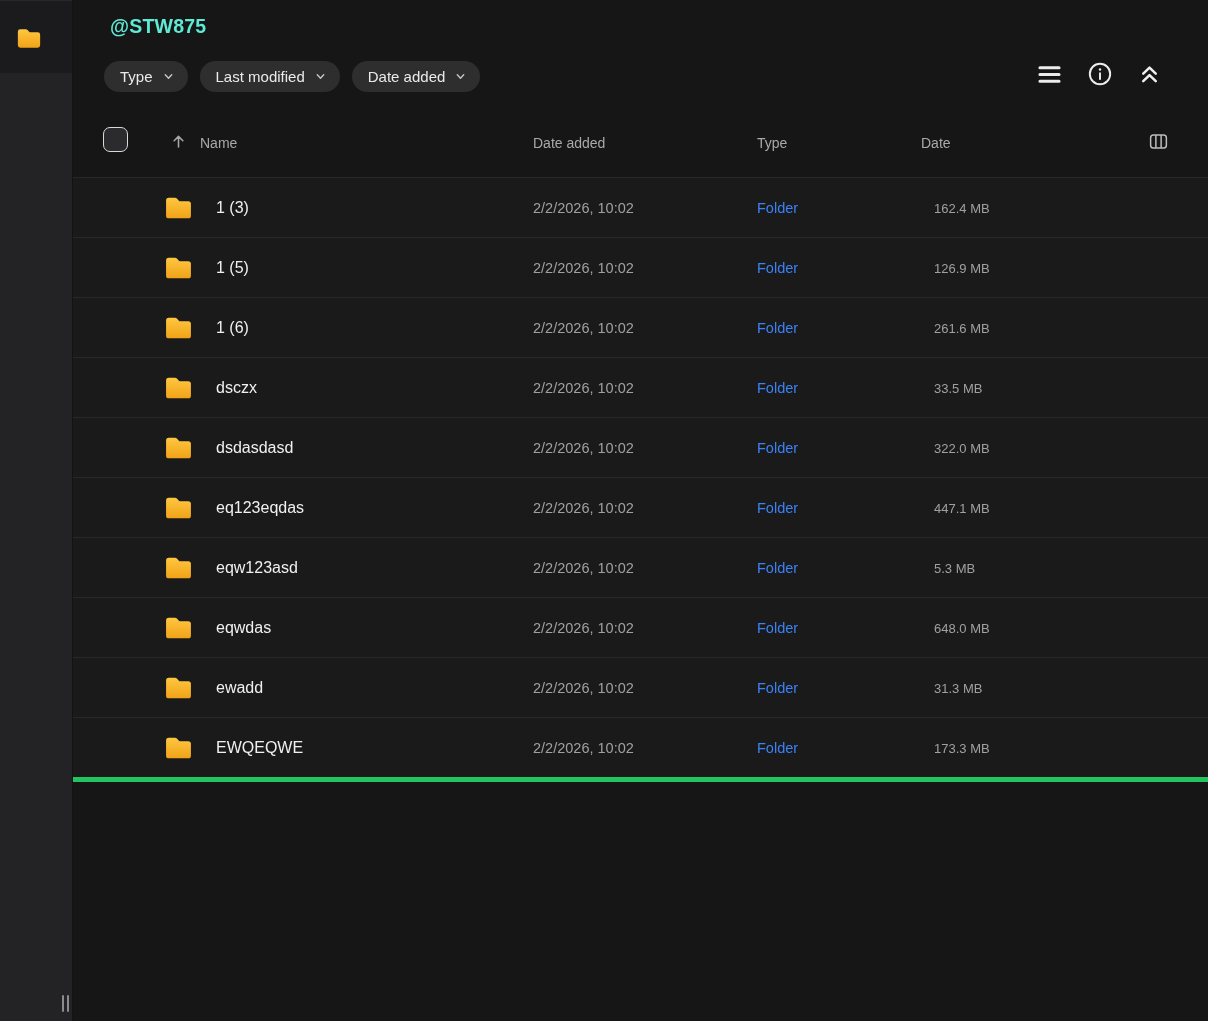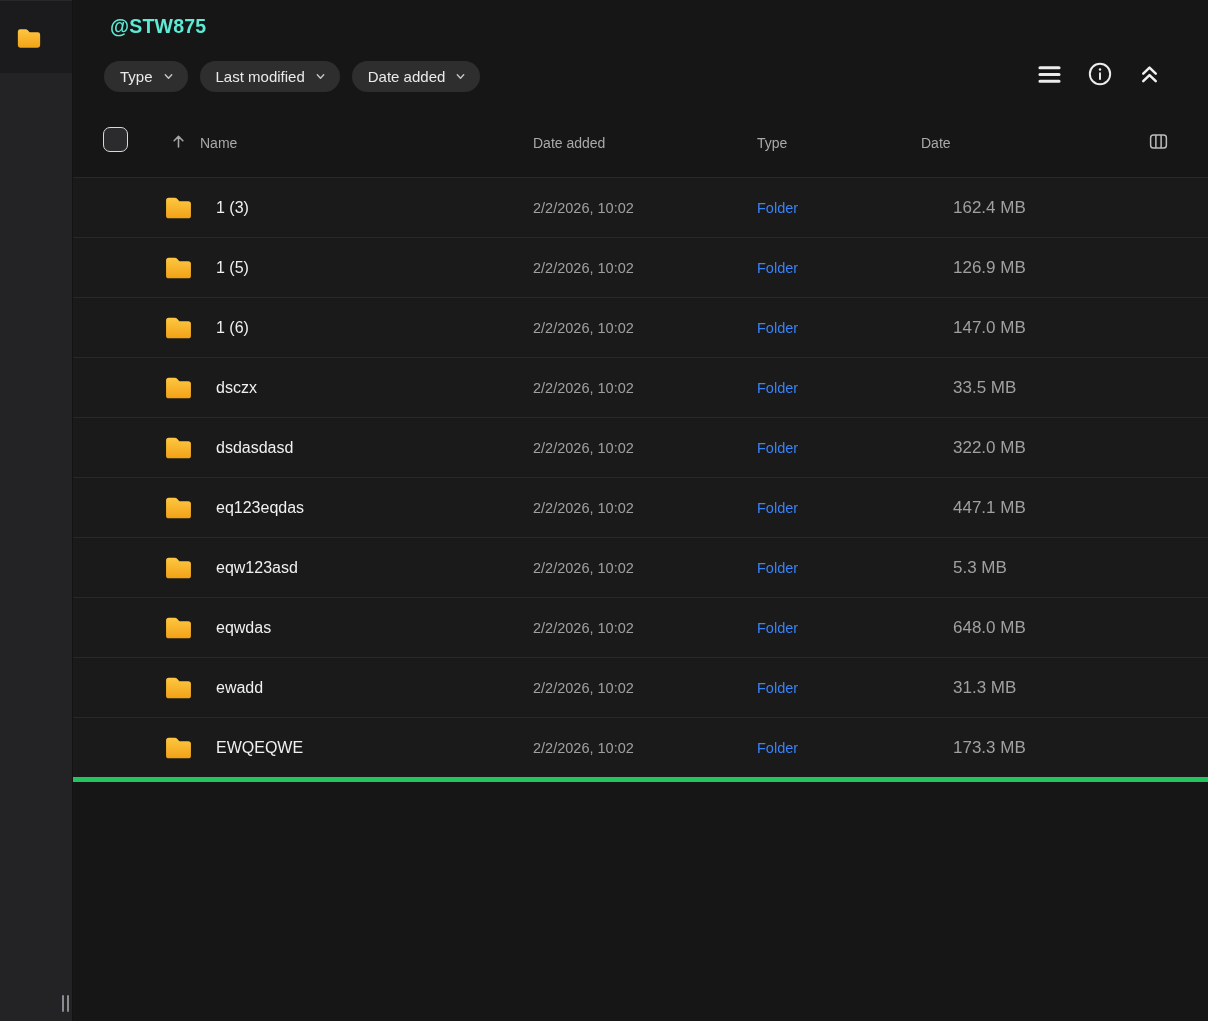--- a/index.html
+++ b/index.html
@@ -71,21 +71,21 @@
   .columns-btn { position:absolute; left:1072px; top:9px; }
 
   
   .rows { position:absolute; top:177px; left:0; right:0; border-bottom:5px solid #22c55e; }
   .row { height:60px; position:relative; background:#1a1a1a; border-top:1px solid #282828; cursor:default; }
   .row .cell { position:absolute; top:50%; transform:translateY(-50%); white-space:nowrap; }
   .cell-icon { left:91px; height:25px; }
   .cell-name { left:143px; font-size:16px; color:#f0f0f0; }
   .cell-date { left:460px; font-size:14.5px; color:#a0a0a0; }
   .cell-type { left:684px; font-size:14.5px; color:#3b82f6; }
-  .cell-size { left:880px; font-size:17px; color:#a0a0a0; }
+  .cell-size { left:861px; font-size:13px; color:#a0a0a0; }
 </style>
 </head>
 <body>
 
 <aside class="sidebar">
   <div class="sidebar-top">
     <span>
       <svg width="26" height="23" viewBox="0 0 28 24">
         <defs>
           <linearGradient id="fg-side" x1="0" y1="0" x2="0" y2="24" gradientUnits="userSpaceOnUse">
@@ -221,21 +221,21 @@
         <linearGradient id="fg-row" x1="0" y1="0" x2="0" y2="24" gradientUnits="userSpaceOnUse">
           <stop offset="0" stop-color="#ffcb45"></stop>
               <stop offset="1" stop-color="#f09e13"></stop>
         </linearGradient>
         <path d="M2 4.6 Q2 2 4.6 2 H10.4 Q11.8 2 12.7 3 L14.4 4.9 Q14.9 5.4 15.6 5.4 H23.4 Q26 5.4 26 8 V19.4 Q26 22 23.4 22 H4.6 Q2 22 2 19.4 Z" fill="url(#fg-row)"></path>
       </svg>
     </span>
     <span class="cell cell-name">1 (6)</span>
     <span class="cell cell-date">2/2/2026, 10:02</span>
     <span class="cell cell-type">Folder</span>
-    <span class="cell cell-size">147.0 MB</span>
+    <span class="cell cell-size">261.6 MB</span>
   </div>
 
   <div class="row">
     <span class="cell cell-icon">
       <svg width="29" height="25" viewBox="0 0 28 24">
         <linearGradient id="fg-row" x1="0" y1="0" x2="0" y2="24" gradientUnits="userSpaceOnUse">
           <stop offset="0" stop-color="#ffcb45"></stop>
               <stop offset="1" stop-color="#f09e13"></stop>
         </linearGradient>
         <path d="M2 4.6 Q2 2 4.6 2 H10.4 Q11.8 2 12.7 3 L14.4 4.9 Q14.9 5.4 15.6 5.4 H23.4 Q26 5.4 26 8 V19.4 Q26 22 23.4 22 H4.6 Q2 22 2 19.4 Z" fill="url(#fg-row)"></path>

